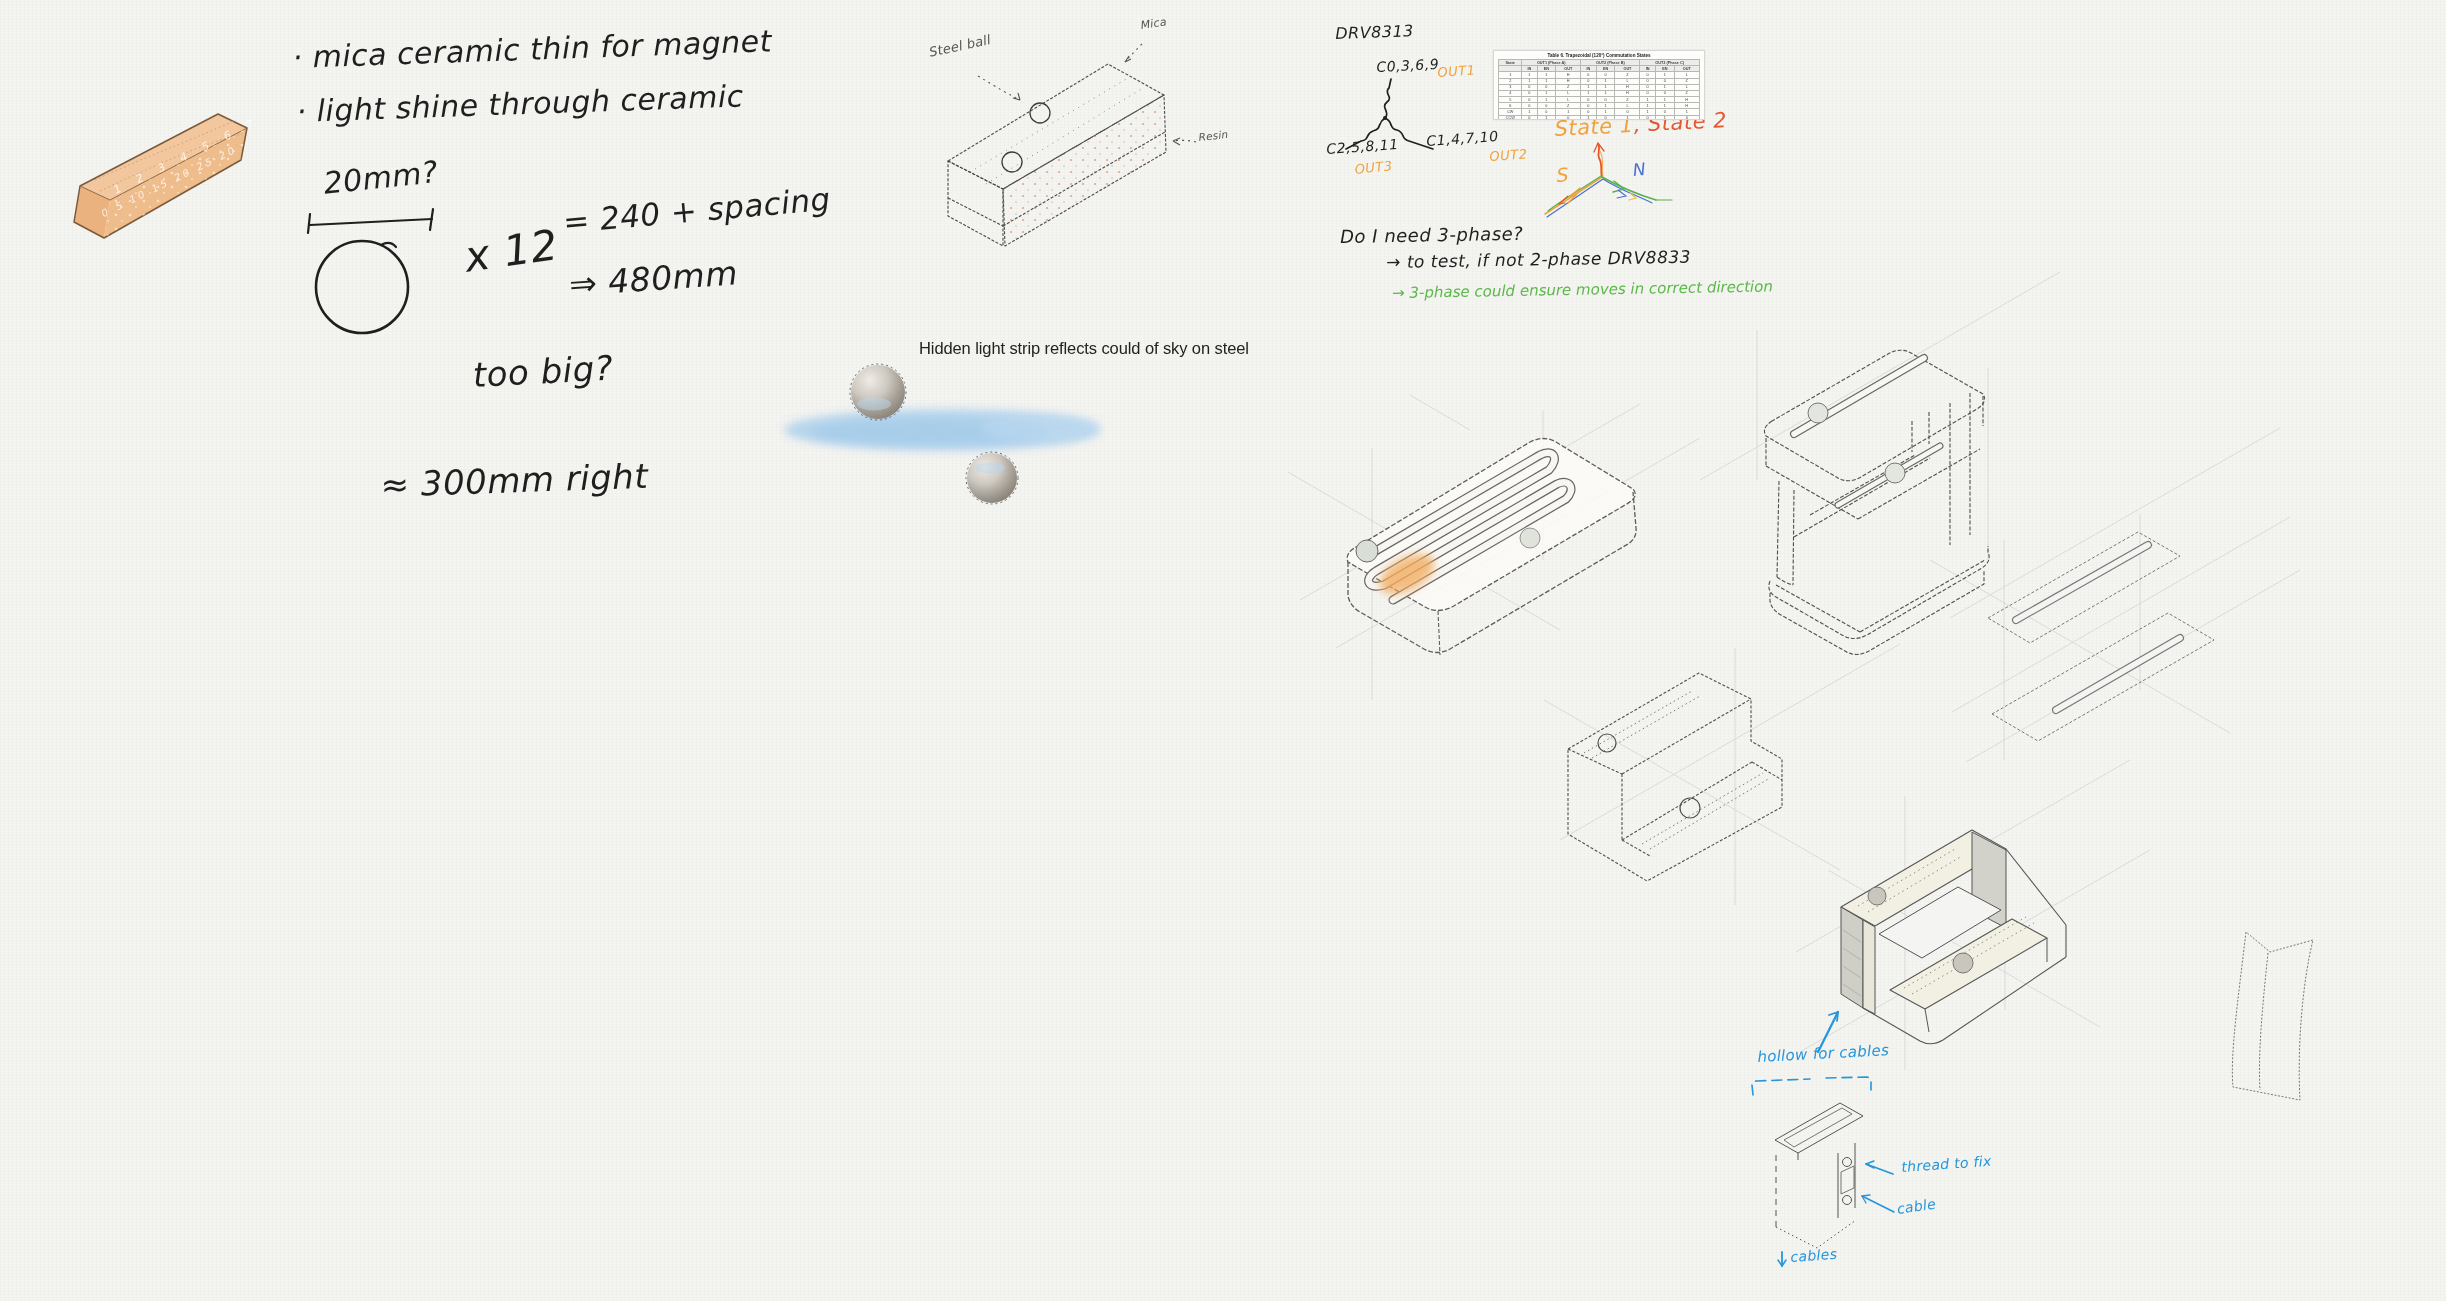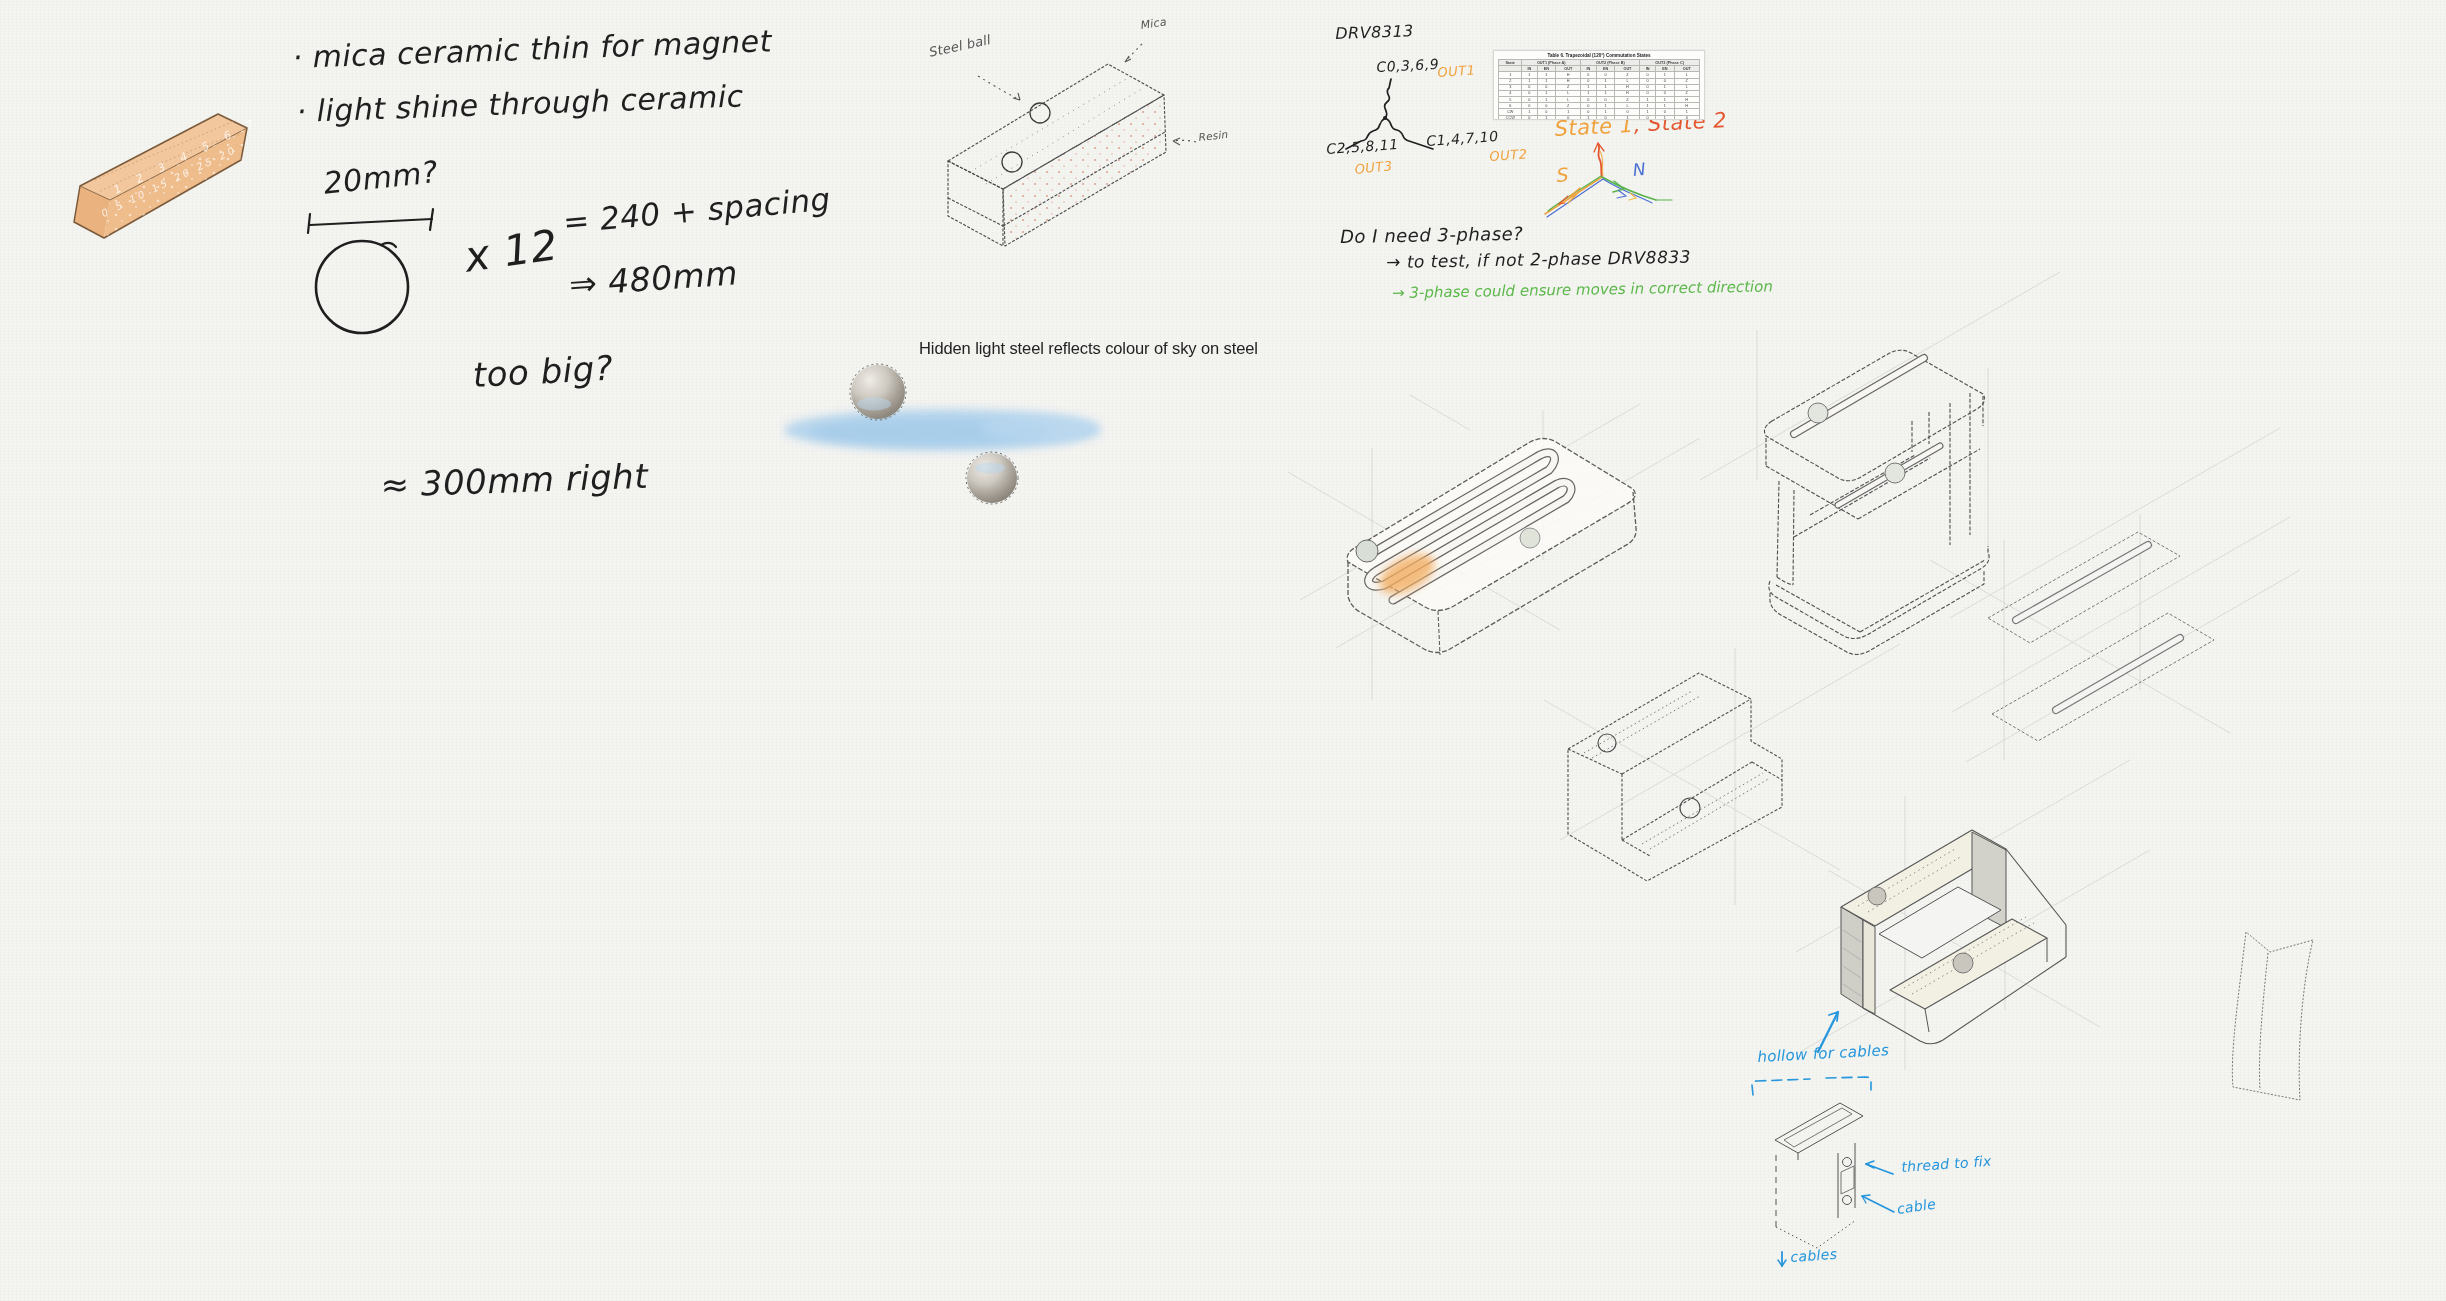--- a/index.html
+++ b/index.html
@@ -438,20 +438,20 @@
             <td>0</td>
           </tr>
         </tbody>
     </table>
   </div>
 
   <div class="txt hand" style="left:1340px;top:228px;font-size:18px;transform:rotate(-1deg);">Do I need 3-phase?</div>
   <div class="txt hand" style="left:1386px;top:254px;font-size:17px;transform:rotate(-1deg);">→ to test, if not 2-phase DRV8833</div>
   <div class="txt green-hand" style="left:1392px;top:286px;font-size:15px;transform:rotate(-1deg);">→ 3-phase could ensure moves in correct direction</div>
 
-  <div class="txt typed" style="left:919px;top:340px;font-size:16.5px;">Hidden light steel reflects colour of sky on steel</div>
+  <div class="txt typed" style="left:919px;top:340px;font-size:16.5px;">Hidden light strip reflects could of sky on steel</div>
 
   <div class="txt blue-hand" style="left:1757px;top:1050px;font-size:15px;transform:rotate(-3deg);">hollow for cables</div>
   <div class="txt blue-hand" style="left:1901px;top:1160px;font-size:14px;transform:rotate(-4deg);">thread to fix</div>
   <div class="txt blue-hand" style="left:1896px;top:1202px;font-size:14px;transform:rotate(-8deg);">cable</div>
   <div class="txt blue-hand" style="left:1790px;top:1250px;font-size:14px;transform:rotate(-4deg);">cables</div>
 
 </div>
 
 </body></html>

